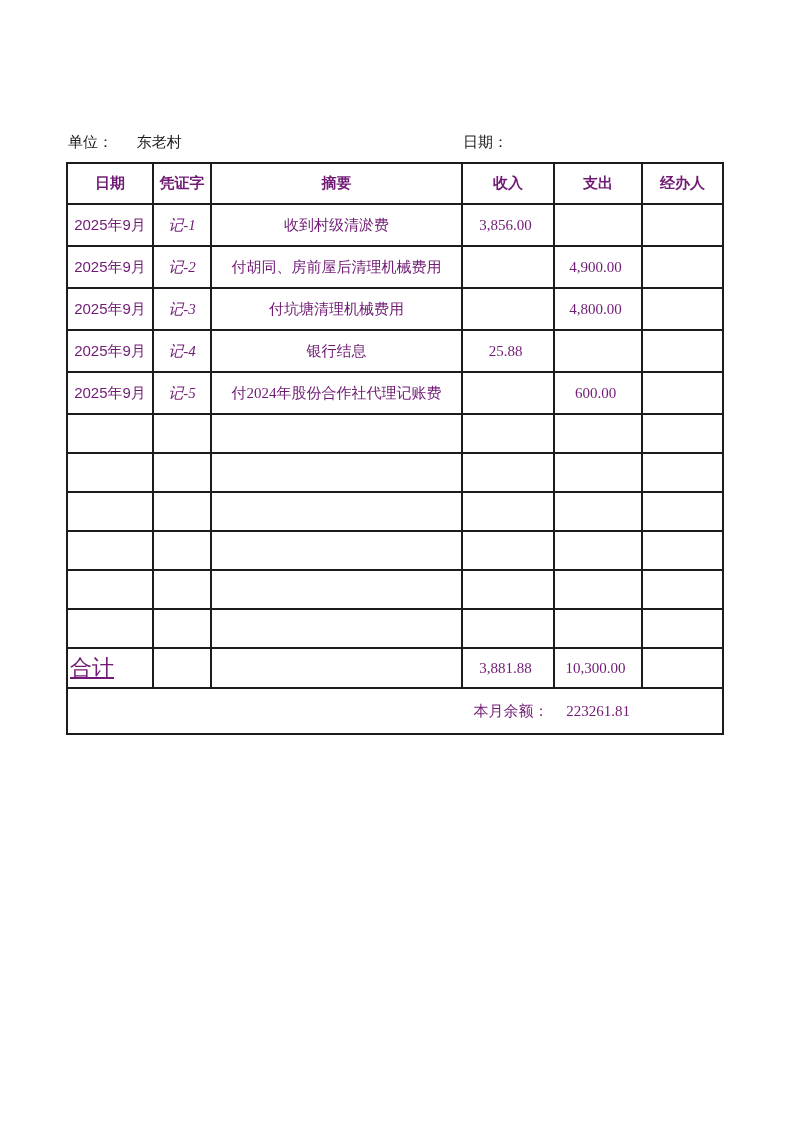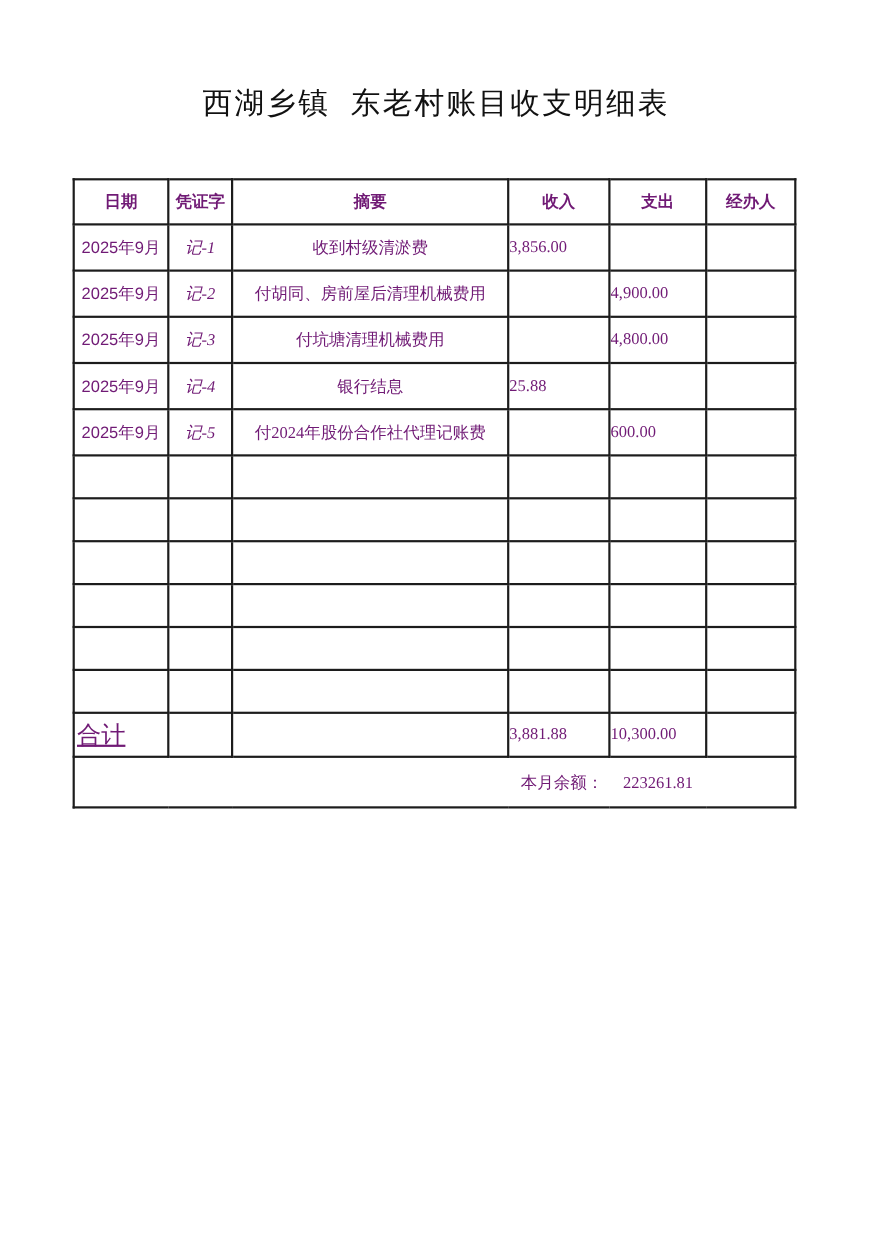--- a/index.html
+++ b/index.html
@@ -84,21 +84,21 @@
   tr.data-row  { height: 42px; }
   tr.empty-row { height: 39px; }
 
   td.cell-date {
     text-align: center;
     font-family: "Liberation Sans", "DejaVu Sans", sans-serif;
     font-size: 15px;
   }
   td.cell-voucher { text-align: center; font-style: italic; }
   td.cell-summary { text-align: center; }
-  td.cell-num { text-align: left; padding-right: 5px; font-family: Liberation Serif, serif; }
+  td.cell-num { text-align: center; padding-right: 5px; font-family: Liberation Serif, serif; }
   td.cell-handler { text-align: center; }
 
   tr.total-row { height: 40px; }
   td.cell-total-label {
     font-family: "Liberation Sans", "DejaVu Sans", sans-serif;
     font-size: 22px;
     text-align: left;
     padding-left: 2px;
     text-decoration: underline;
   }
@@ -108,22 +108,26 @@
     text-align: right;
     padding-right: 92px;
   }
   tr.closing-row .bal-value { margin-left: 14px; }
 </style>
 </head>
 <body>
 
 <div class="page">
 
-  <div class="doc-title">西湖乡镇 东老村账目收支明细表</div>
-
+
+  <div class="meta-row">
+    <span class="meta-unit-label">单位：</span>
+    <span class="meta-unit-value">东老村</span>
+    <span class="meta-date-label">日期：</span>
+  </div>
 
   <table class="ledger">
     <colgroup>
       <col class="c-date">
         <col class="c-voucher">
         <col class="c-summary">
       <col class="c-income">
         <col class="c-expense">
         <col class="c-handler">
     </colgroup>

